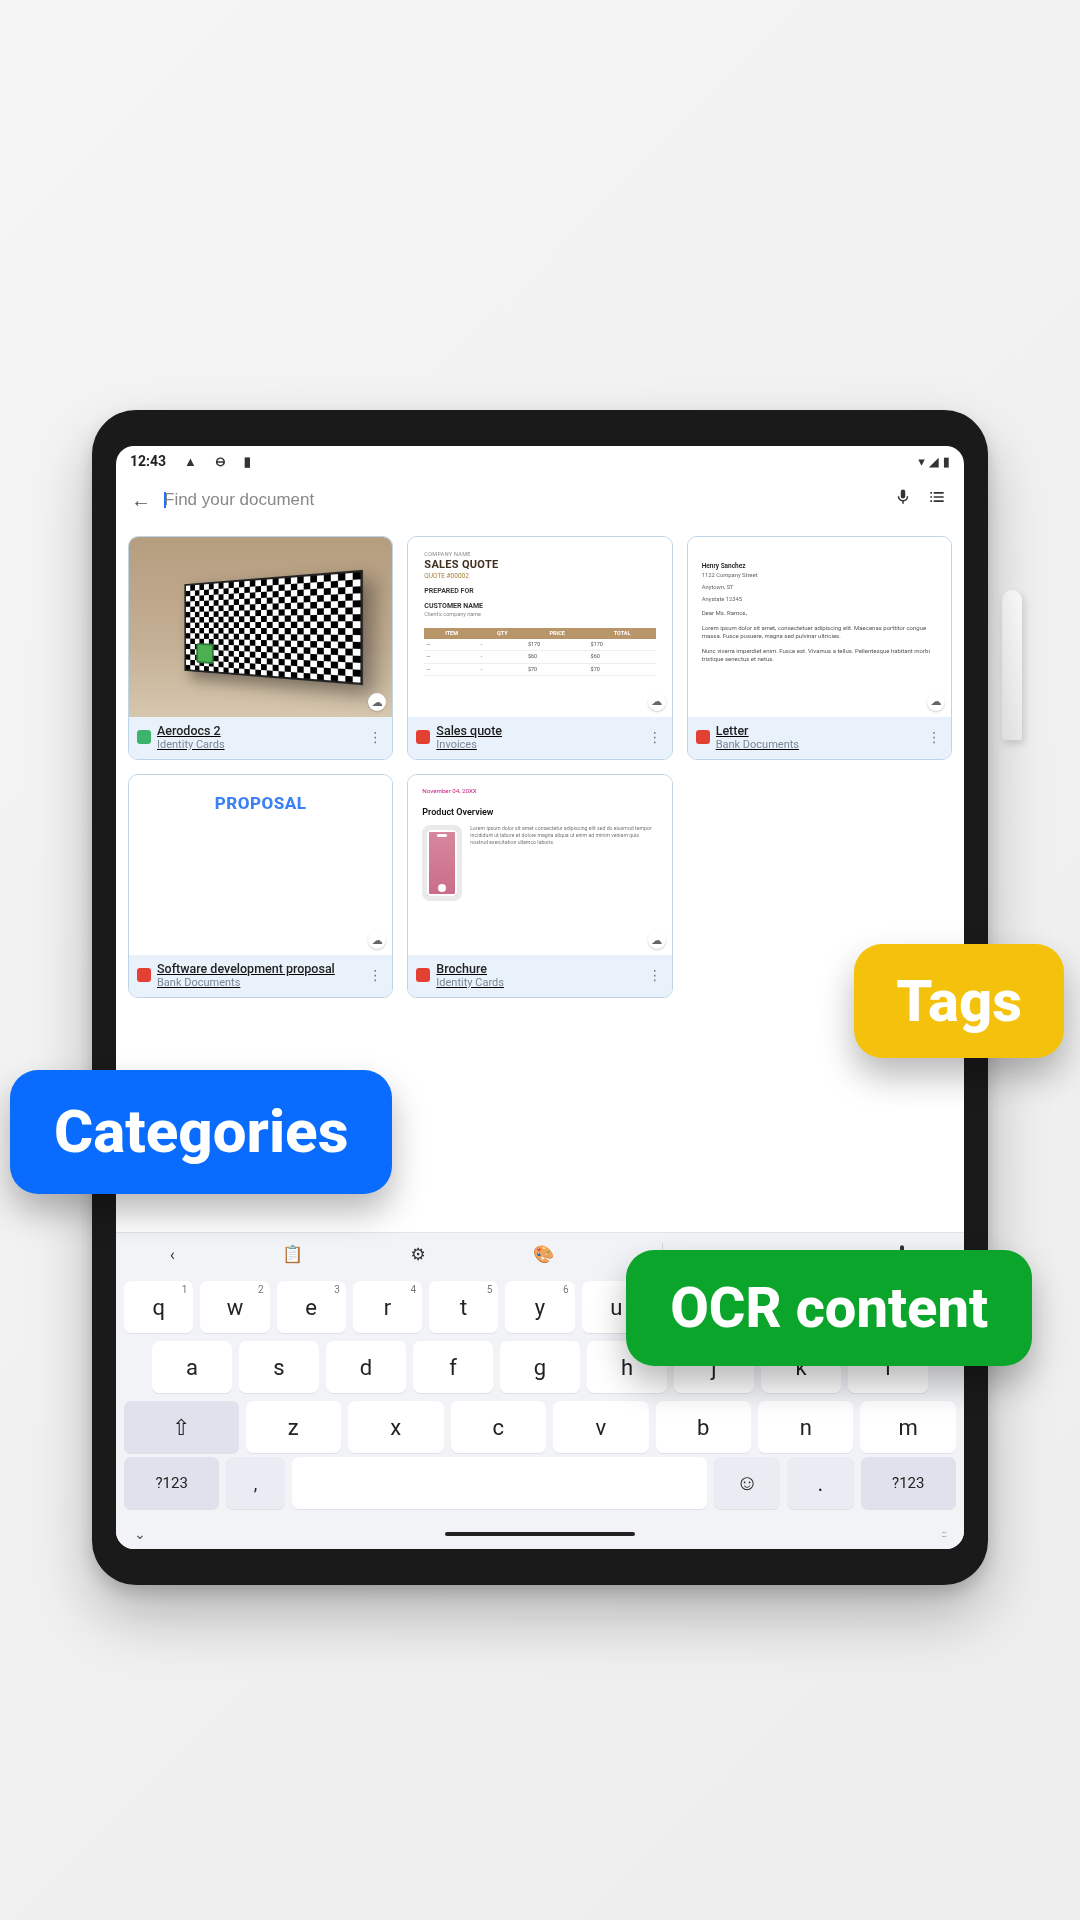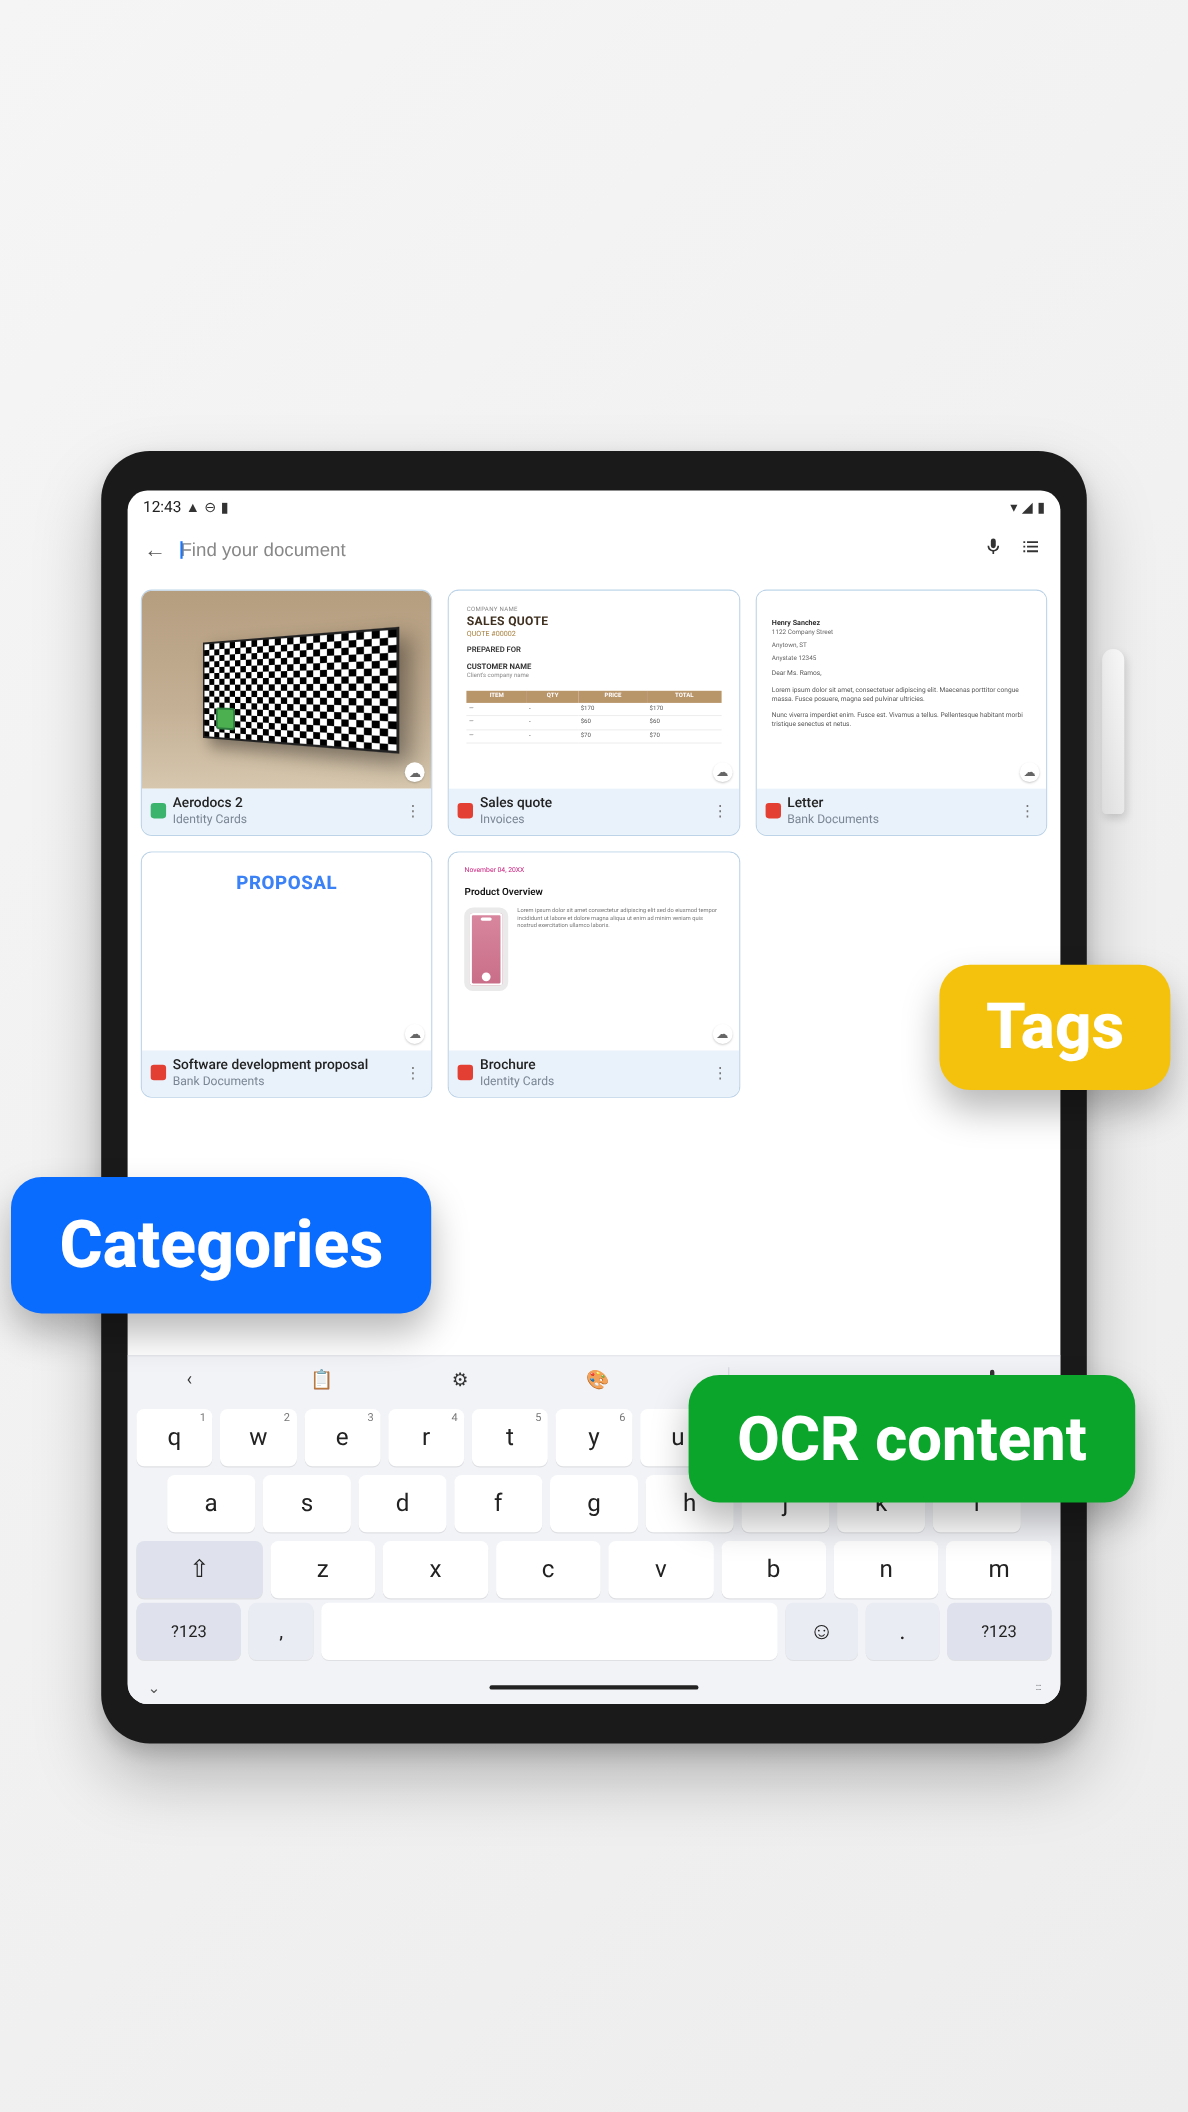--- a/index.html
+++ b/index.html
@@ -43,21 +43,21 @@
   }
   .status-bar {
     height: 30px;
     display: flex;
     justify-content: space-between;
     align-items: center;
     padding: 0 14px;
     font-size: 14px;
     color: #222;
   }
-  .status-left { display:flex; align-items:center; gap:4px; font-weight:400;}
+  .status-left { display:flex; align-items:center; gap:18px; font-weight:700;}
   .status-right { display:flex; align-items:center; gap:4px; }
   .sicon { font-size:13px; color:#333; }
 
   
   .search-bar {
     height: 48px;
     display: flex;
     align-items: center;
     padding: 0 10px;
     border-bottom: 1px solid transparent;
@@ -112,21 +112,21 @@
     display:flex;
     align-items:center;
     gap:6px;
     position:relative;
   }
   .doc-icon {
     width:14px; height:14px; border-radius:3px; flex-shrink:0;
   }
   .doc-icon.green { background:#3cb46e; }
   .doc-icon.red { background:#e34033; }
-  .doc-meta { flex:1; min-width:0; }
+  .doc-meta { flex:1; min-width:0;text-decoration:underline; }
   .doc-title { font-size:12.5px; color:#222; font-weight:500; white-space:nowrap; overflow:hidden; text-overflow:ellipsis;}
   .doc-cat { font-size:11px; color:#7a8694; }
   .card-menu { color:#777; font-size:14px; padding:0 2px; }
 
   
   .thumb.photo {
     background: linear-gradient(180deg,#b59d7f 0%, #c4b095 60%, #d6c7ae 100%);
     display:flex; align-items:center; justify-content:center;
   }
   .tv {
@@ -243,21 +243,21 @@
   }
   .badge.categories {
     background:#0a6bff;
     top:1070px;
     left:10px;
     font-size:60px;
     padding:32px 44px;
   }
   .badge.tags {
     background:#f4c20d;
-    top:877px;
+    top:944px;
     right:16px;
     font-size:58px;
     padding:28px 42px;
   }
   .badge.ocr {
     background:#0aa52a;
     top:1250px;
     right:48px;
     font-size:56px;
     padding:30px 44px;

